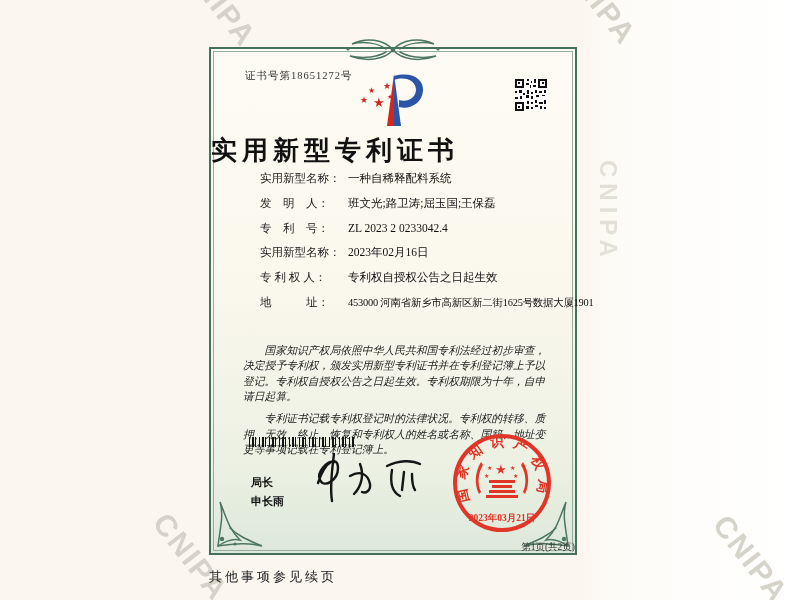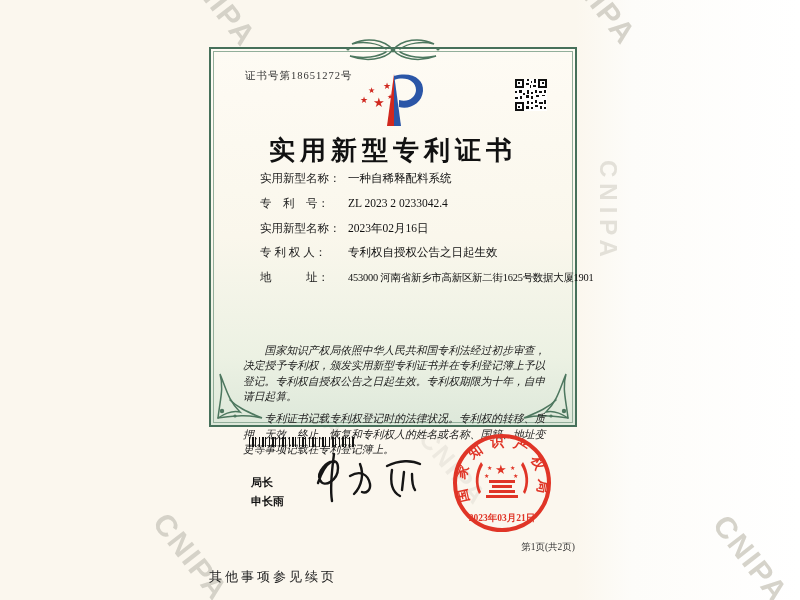--- a/index.html
+++ b/index.html
@@ -16,29 +16,29 @@
   .wm-tr{top:-16px;left:548px;transform:rotate(52deg);}
   .wm-bl{top:540px;left:140px;transform:rotate(52deg);}
   .wm-br{top:542px;left:700px;transform:rotate(52deg);}
   .wm-right{top:160px;left:622px;transform:rotate(90deg);transform-origin:left top;
             font-size:26px;opacity:.55;letter-spacing:6px;}
   .wm-in1{top:78px;left:292px;transform:rotate(50deg);}
   .wm-in2{top:196px;left:430px;transform:rotate(50deg);}
   .wm-in3{top:386px;left:268px;transform:rotate(50deg);opacity:.22;}
   .wm-in4{top:452px;left:408px;transform:rotate(50deg);opacity:.20;}
 
-  .cert{position:absolute;left:209px;top:47px;width:368px;height:380px;
+  .cert{position:absolute;left:209px;top:47px;width:368px;height:508px;
         border:2px solid #46705a;background:linear-gradient(180deg,#fefbf4 0%,#faf7ec 50%,#ecf1e3 82%,#dde8da 100%);
         box-sizing:border-box;}
   .cert-inner{position:absolute;inset:2px;border:1px solid #93af9b;}
 
   .certno{position:absolute;left:34px;top:20px;font-size:10.5px;color:#333;letter-spacing:1px;}
   .logo{position:absolute;left:50%;top:22px;transform:translateX(-50%);}
   .qr{position:absolute;right:28px;top:30px;}
-  .title{position:absolute;left:0;right:0;top:84px;text-align:center;
+  .title{position:absolute;left:0;right:0;top:84px;text-align:left;
          font-size:26px;font-weight:bold;letter-spacing:5px;color:#111;}
 
   .fields{position:absolute;left:32px;right:26px;top:122px;font-size:11.5px;}
   .row{height:24.8px;white-space:nowrap;margin-left:17px;}
   .flabel{display:inline-block;min-width:88px;color:#222;}
   .fvalue{color:#111;}
   .row-addr .fvalue{font-size:10.4px;letter-spacing:-.2px;}
   .grant-gap{display:inline-block;width:42px;}
 
   .paras{position:absolute;left:32px;right:26px;top:294px;font-size:10.8px;
@@ -164,20 +164,23 @@
     </g>
   </svg>
 
   <div class="title">实用新型专利证书</div>
 
   <div class="fields">
     <div class="row">
       <span class="flabel">实用新型名称：</span><span class="fvalue">一种自稀释配料系统</span>
     </div>
     <div class="row">
+      <span class="flabel">发　明　人：</span><span class="fvalue">班文光;路卫涛;屈玉国;王保磊</span>
+    </div>
+    <div class="row">
       <span class="flabel">专　利　号：</span><span class="fvalue">ZL 2023 2 0233042.4</span>
     </div>
     <div class="row">
       <span class="flabel">实用新型名称：</span><span class="fvalue">2023年02月16日</span>
     </div>
     <div class="row">
       <span class="flabel">专 利 权 人：</span><span class="fvalue">专利权自授权公告之日起生效</span>
     </div>
     <div class="row row-addr">
       <span class="flabel">地　　　址：</span><span class="fvalue">453000 河南省新乡市高新区新二街1625号数据大厦1901</span>

